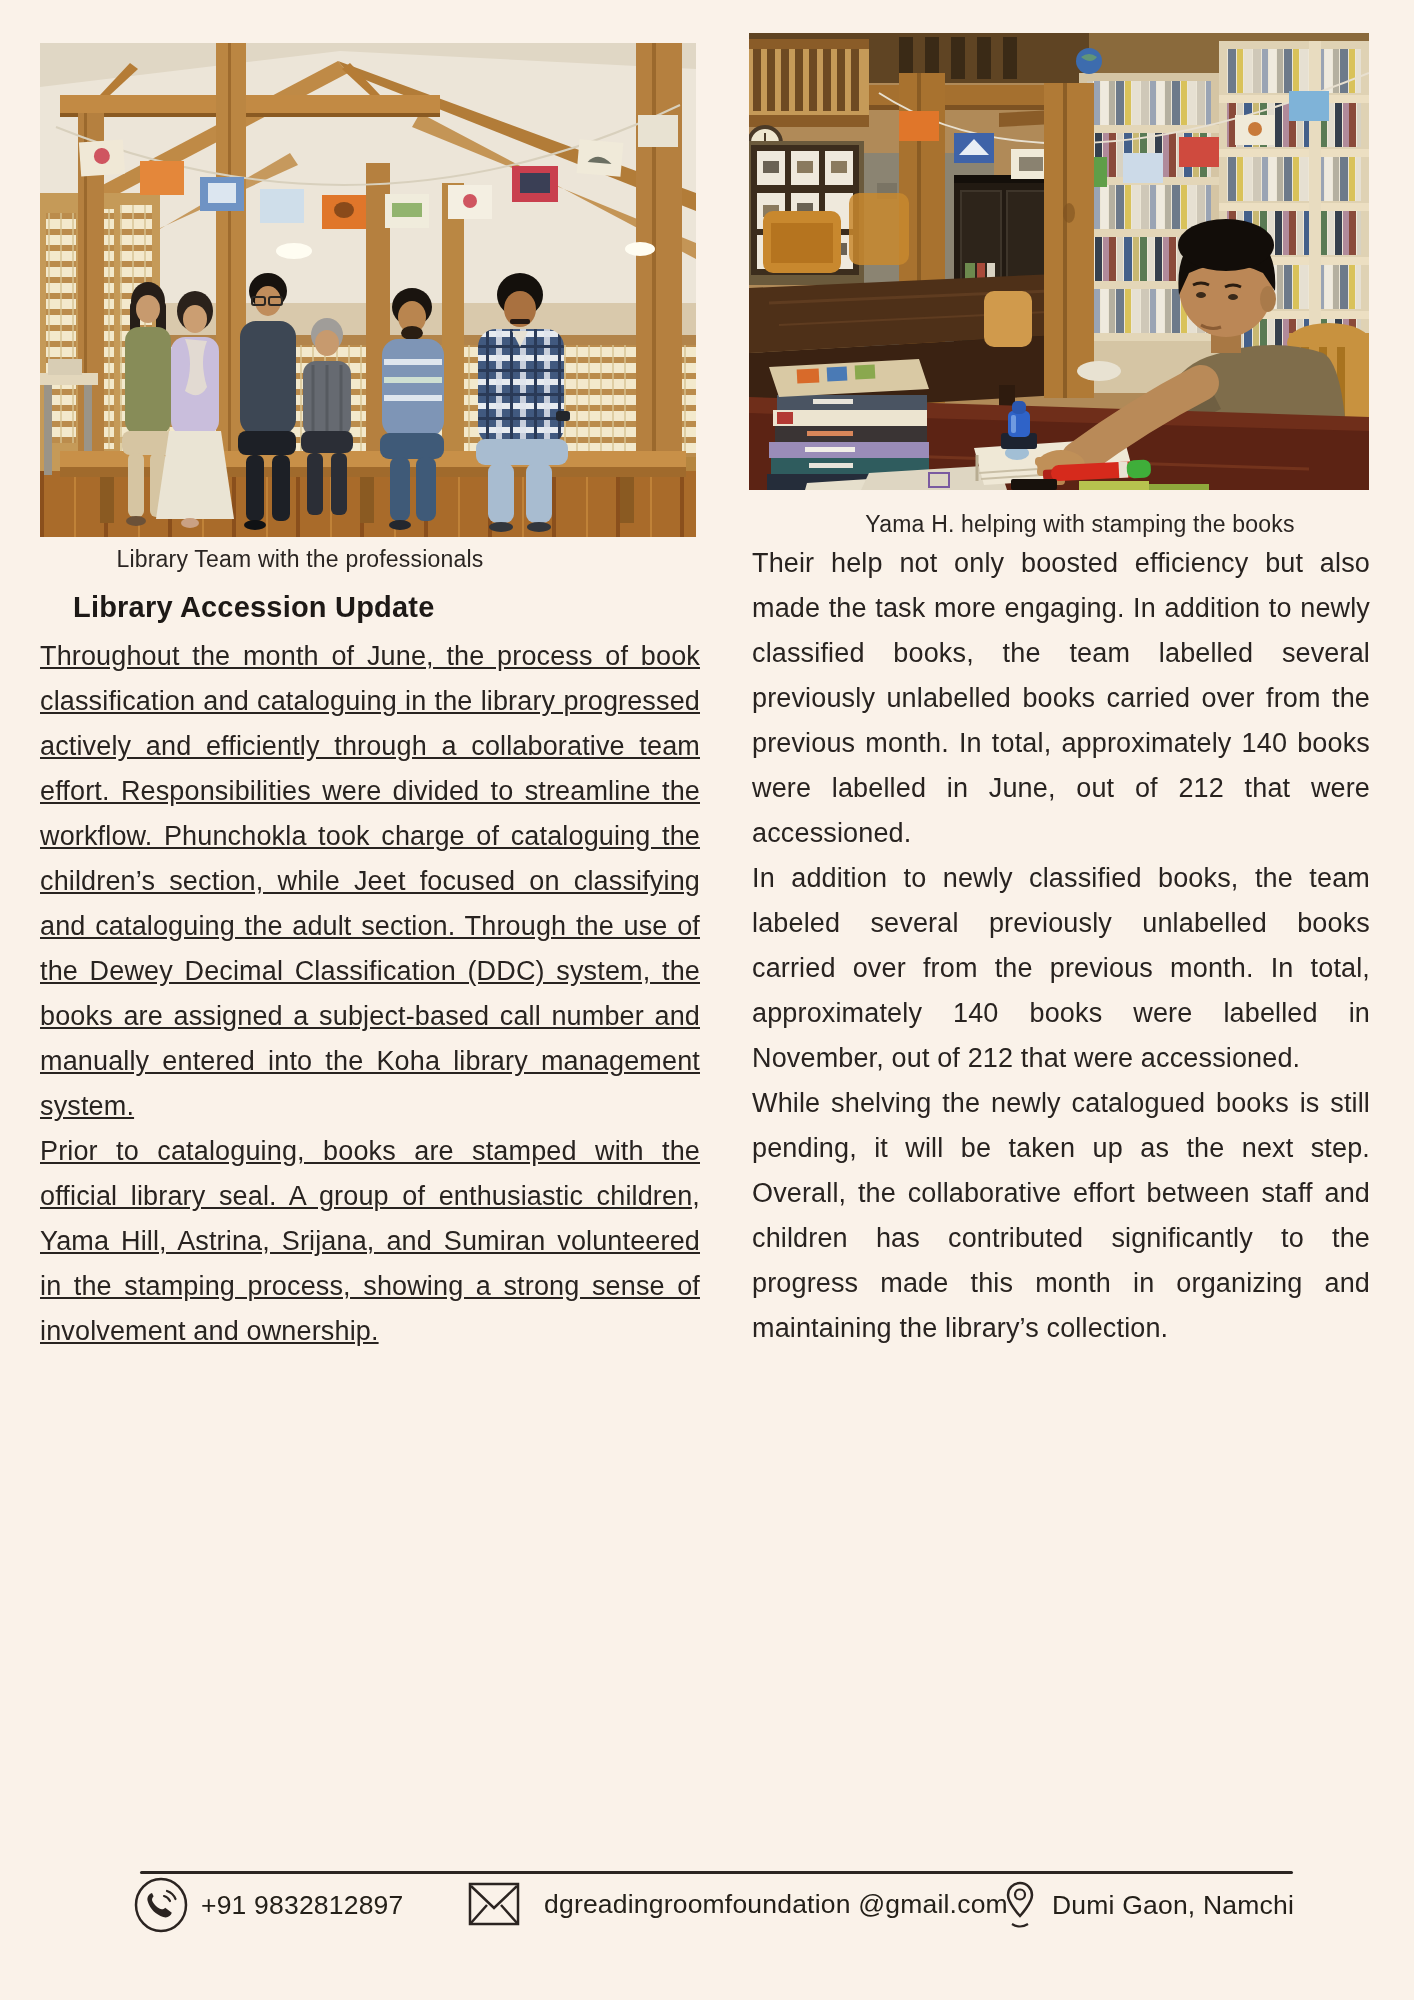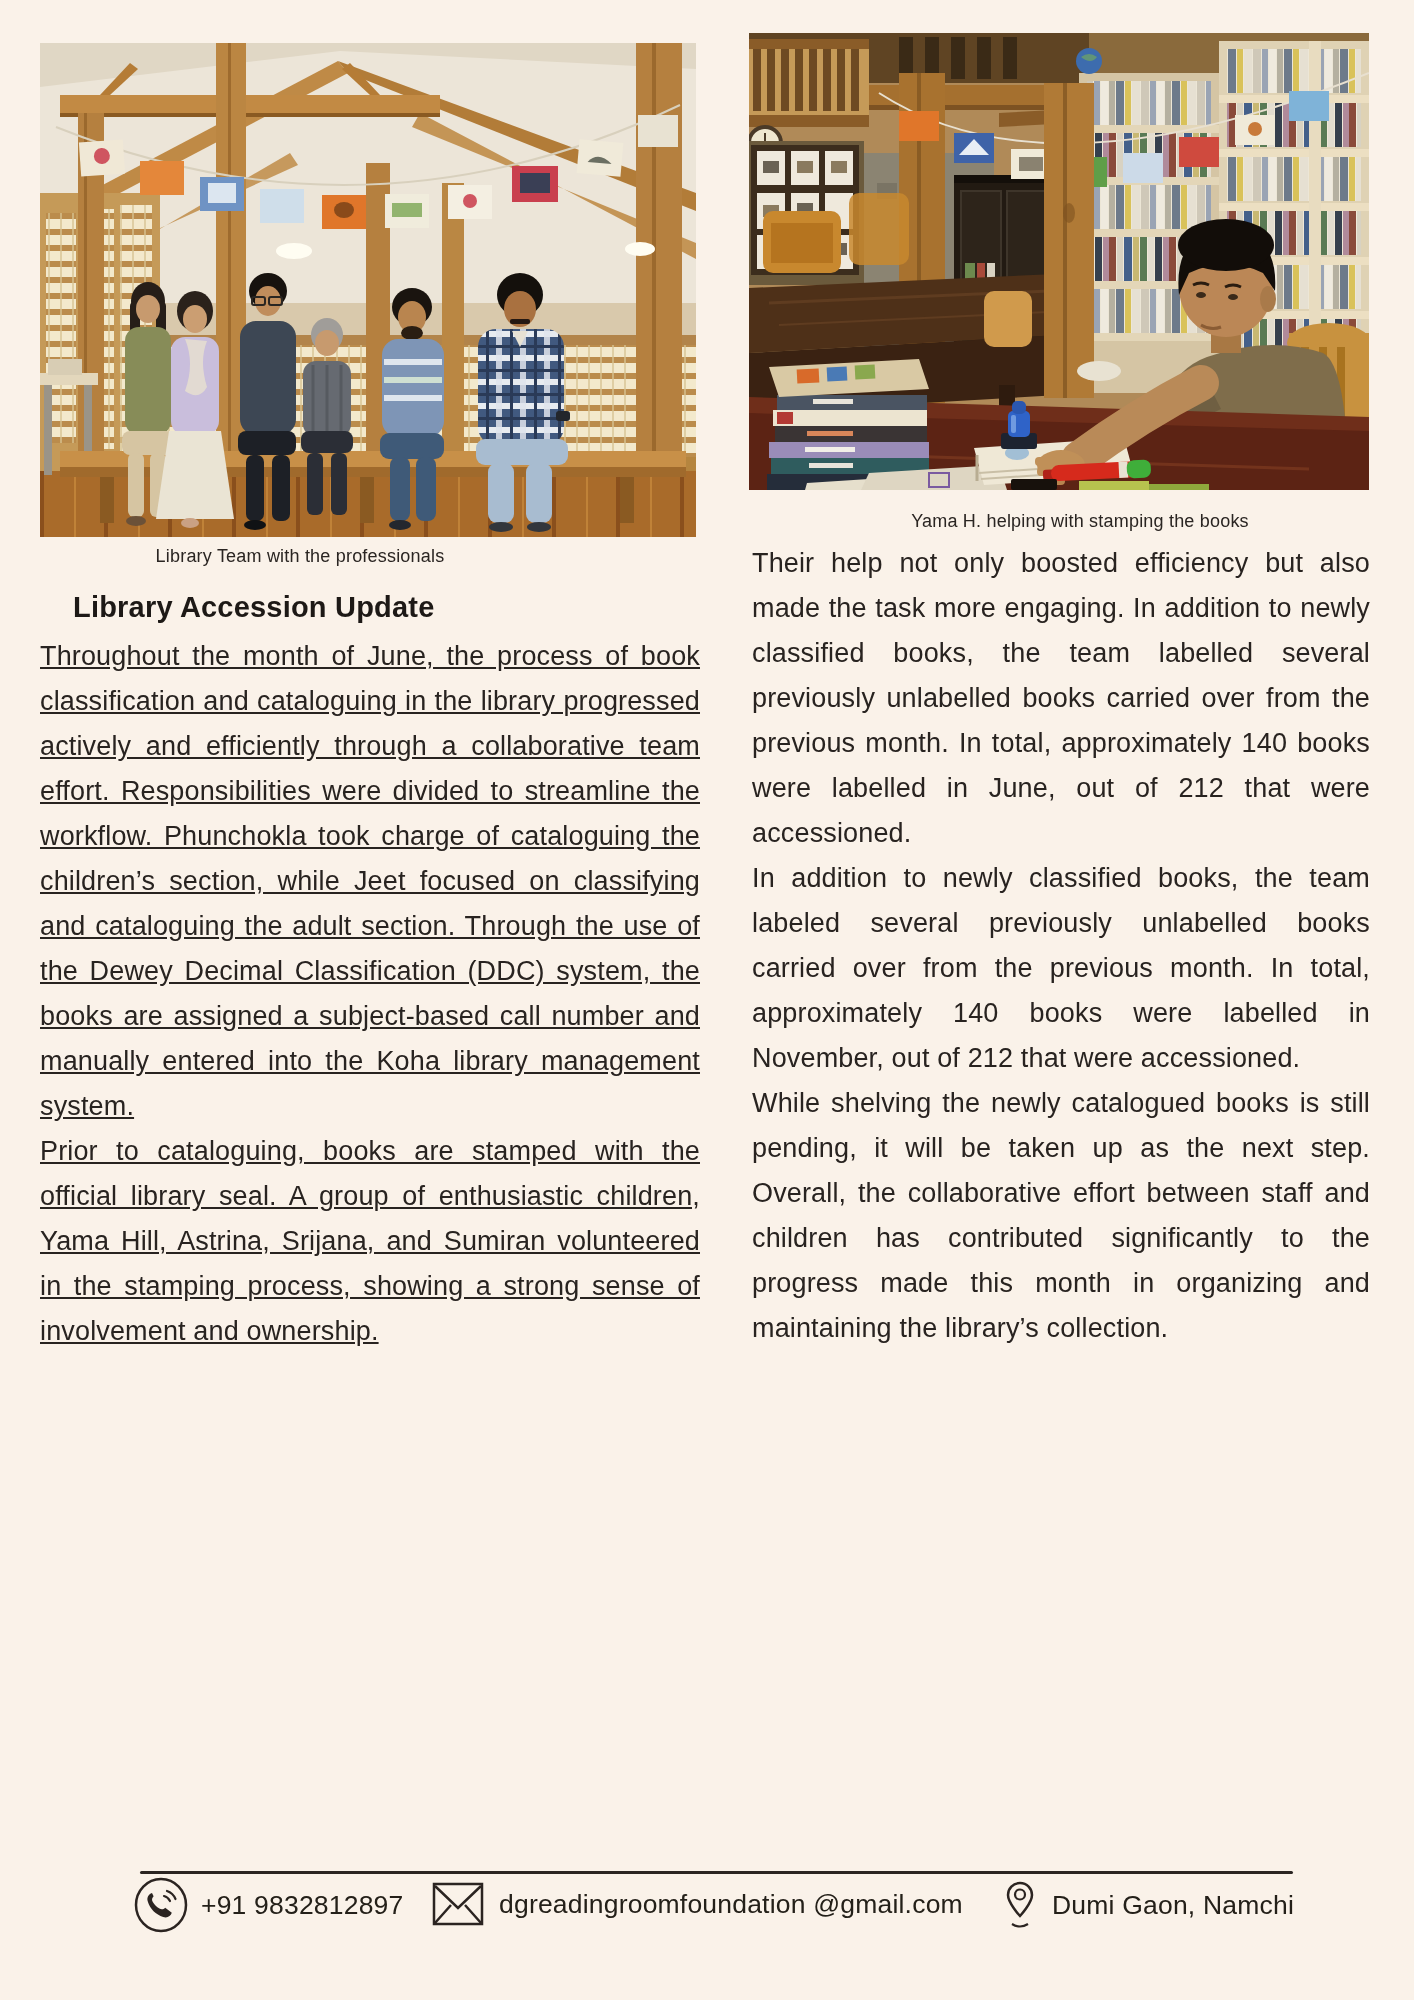--- a/index.html
+++ b/index.html
@@ -11,21 +11,21 @@
     color:#282320;
     overflow:hidden;
   }
   figure{margin:0;}
   .photo{position:absolute;overflow:hidden;}
   .photo svg{display:block;width:100%;height:100%;}
   .photo-left{left:40px;top:43px;width:656px;height:494px;}
   .photo-right{left:749px;top:33px;width:620px;height:457px;}
   .caption{
     position:absolute;
-    font-size:18px;letter-spacing:.2px;
+    font-size:23px;letter-spacing:.2px;
     color:#2a2522;text-align:center;
   }
   .caption-left{left:40px;top:546px;width:520px;}
   .caption-right{left:760px;top:511px;width:640px;}
   .heading{
     position:absolute;left:73px;top:591px;
     font-size:29px;font-weight:bold;letter-spacing:.2px;
     color:#1d1916;margin:0;
   }
   .body{
@@ -39,21 +39,21 @@
   .footer-line{
     position:absolute;left:140px;top:1871px;width:1153px;height:3px;
     background:#2b2522;border-radius:2px;
   }
   .footer-item{
     position:absolute;display:flex;align-items:center;
     font-size:26.5px;color:#242019;letter-spacing:.2px;white-space:nowrap;
   }
   .footer-item .icon{display:inline-flex;align-items:center;justify-content:center;}
   .footer-phone{left:133px;top:1877px;gap:12px;}
-  .footer-email{left:432px;top:1882px;gap:15px;}
+  .footer-email{left:468px;top:1882px;gap:24px;}
   .footer-location{left:1004px;top:1880px;gap:16px;justify-content:space-between;}
 </style>
 </head>
 <body>
 
 <div class="page">
 
   <figure class="photo photo-left">
     <svg viewBox="0 0 656 494" preserveAspectRatio="none">
       <defs>

